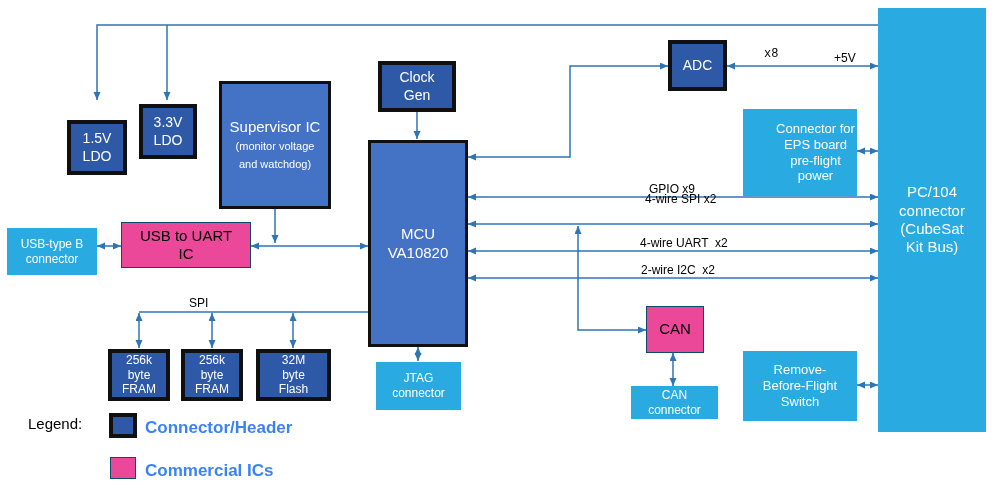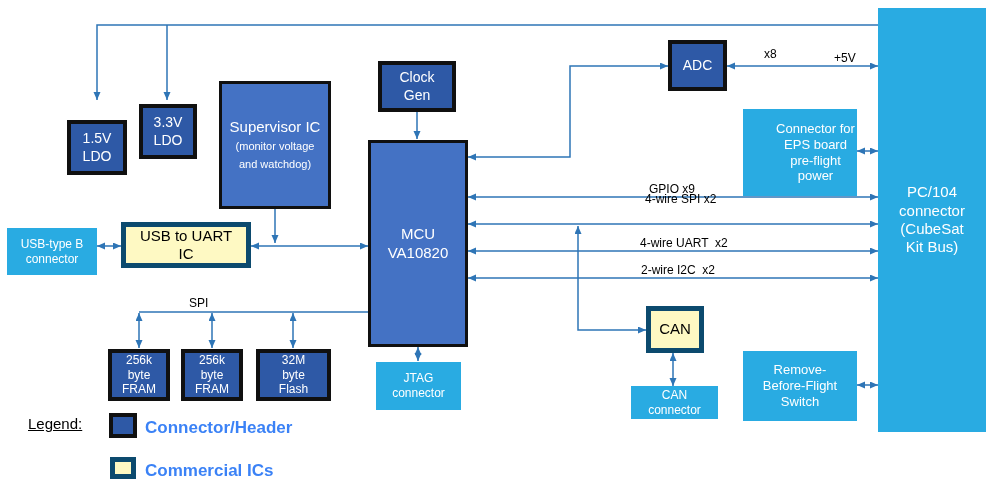--- a/index.html
+++ b/index.html
@@ -6,23 +6,23 @@
   html,body { background:#ffffff; font-family:"Liberation Sans", sans-serif; }
   .canvas { position:relative; width:994px; height:495px; background:#ffffff; overflow:hidden; }
   .wires { position:absolute; left:0; top:0; width:994px; height:495px; }
   .box {
     position:absolute; display:flex; align-items:center; justify-content:center;
     text-align:center; white-space:pre-line; line-height:1.22; padding:2px;
   }
   .b-dark  { background:#2E59A6; border:4px solid #101010; color:#ffffff; }
   .b-mid   { background:#4472C4; border:3px solid #101010; color:#ffffff; }
   .b-cyan  { background:#29ABE2; color:#ffffff; }
-  .b-green { background:#fef9c3; border:5px solid #0c4a6e; color:#000000; }
+  .b-green { background:#ec4899; border:1px solid #0c4a6e; color:#000000; }
   .wire-label { position:absolute; color:#000000; font-size:12px; white-space:pre; }
-  .legend-heading { position:absolute; font-size:15px; color:#000000;text-decoration:underline; }
+  .legend-heading { position:absolute; font-size:15px; color:#000000; }
   .legend-label { position:absolute; font-size:17px; font-weight:bold; color:#3b82f6; }
   .sup-sub { font-size:11px; }
 </style>
 </head>
 <body>
 
 <div class="canvas">
 
   <svg class="wires" width="994" height="495" viewBox="0 0 994 495">
     <defs>
@@ -119,21 +119,21 @@
   <div class="box b-green" style="left:646px; top:306px; width:58px; height:47px; font-size:15px;">CAN</div>
 
   <div class="box b-cyan" style="left:631px; top:386px; width:87px; height:33px; font-size:12px;">CAN
 connector</div>
 
   <div class="box b-cyan" style="left:743px; top:351px; width:114px; height:70px; font-size:13px;">Remove-
 Before-Flight
 Switch</div>
 
   <div class="wire-label" style="left:834px; top:11px;margin-top:40px;">+5V</div>
-  <div class="wire-label" style="left:764px; top:47px;">x8</div>
+  <div class="wire-label" style="left:764px; top:47px;font-family:Liberation Mono, monospace;">x8</div>
   <div class="wire-label" style="left:649px; top:182px;">GPIO x9</div>
   <div class="wire-label" style="left:645px; top:192px;">4-wire SPI x2</div>
   <div class="wire-label" style="left:640px; top:236px;">4-wire UART  x2</div>
   <div class="wire-label" style="left:641px; top:263px;">2-wire I2C  x2</div>
   <div class="wire-label" style="left:189px; top:296px;">SPI</div>
 
   <div class="legend-heading" style="left:28px; top:415px;">Legend:</div>
   <div class="box b-dark" style="left:109px; top:413px; width:28px; height:25px;"></div>
   <div class="legend-label" style="left:145px; top:418px;">Connector/Header</div>
   <div class="box b-green" style="left:110px; top:457px; width:26px; height:22px;"></div>

